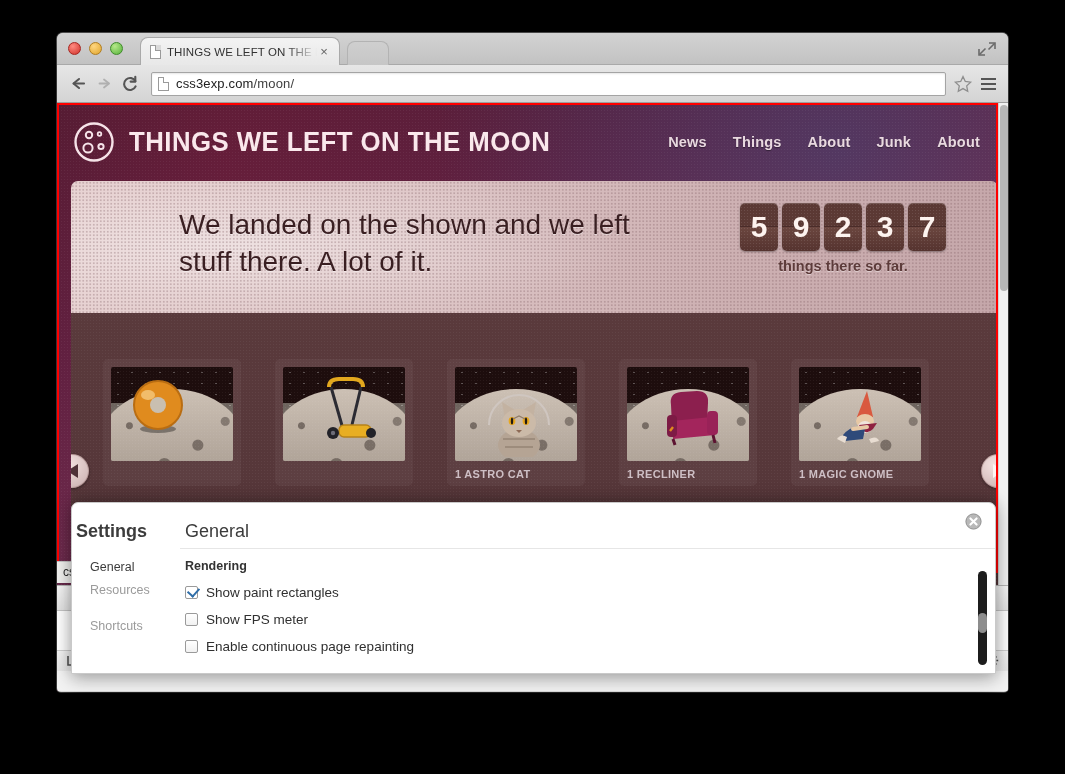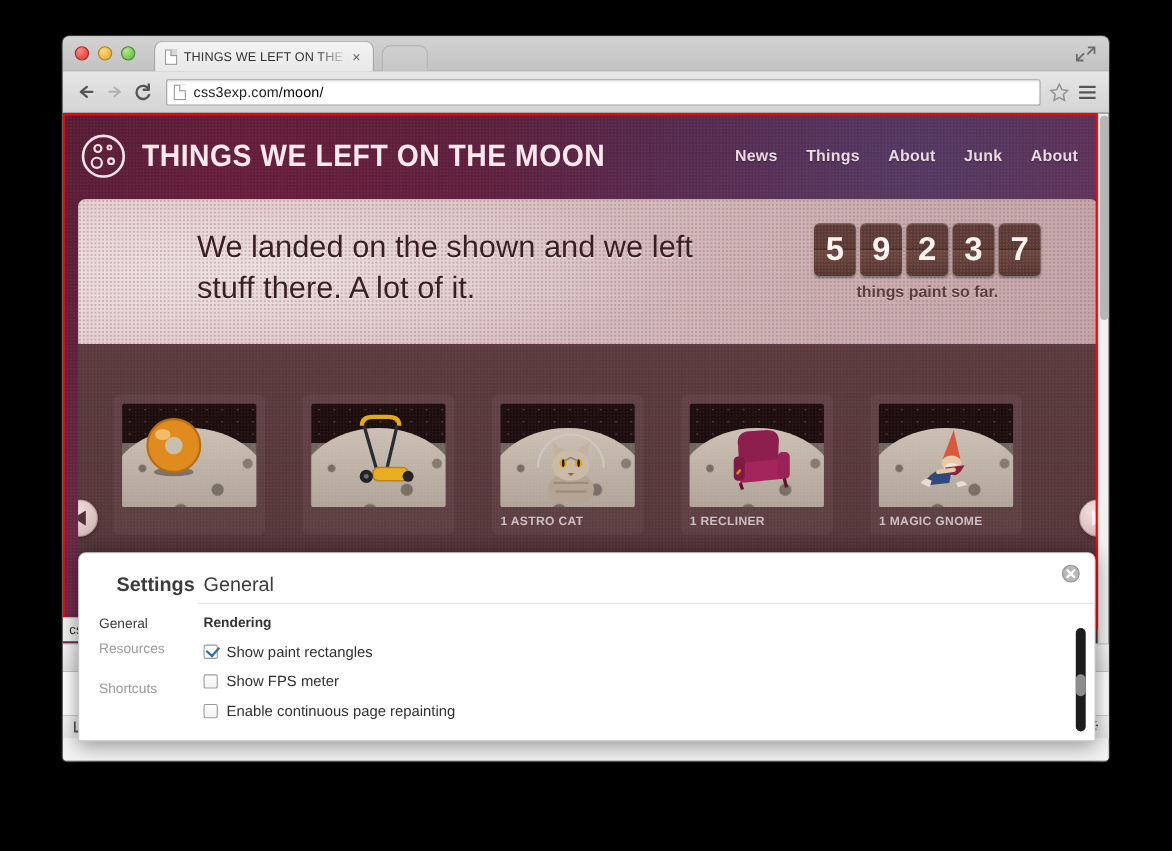--- a/index.html
+++ b/index.html
@@ -110,21 +110,21 @@
   .omni-icon {
     width: 11px; height: 14px; border: 1px solid #9a9a9a; background: #fff;
     position: relative; margin-right: 7px; flex: 0 0 auto;
   }
   .omni-icon::after {
     content:""; position:absolute; right:-1px; top:-1px;
     width:5px;height:5px;background:#fff;
     border-left:1px solid #9a9a9a;border-bottom:1px solid #9a9a9a;
   }
   .omni-text { font-size: 13px; color: #222; letter-spacing: .15px; white-space: nowrap;}
-  .omni-text .path { color: #000000; }
+  .omni-text .path { color: #404040; }
   .star { width: 22px; height: 22px; cursor: pointer; margin-right: 2px;}
   .menu-btn {
     width: 24px; height: 26px; cursor: pointer;
     display: flex; flex-direction: column; justify-content: center;
     align-items: center; gap: 3px;
   }
   .menu-btn i { display: block; width: 15px; height: 2px; background: #555; }
 
   
   .viewport {
@@ -362,21 +362,21 @@
     border: 1px solid #c9c9c9;
     border-radius: 7px 7px 0 0;
     box-shadow: 0 -3px 16px rgba(0,0,0,.22), 0 6px 18px rgba(0,0,0,.25);
     z-index: 70; overflow: hidden;
   }
   .settings-head {
     display: flex; align-items: flex-start;
     padding: 18px 0 0 0; position: relative;
   }
   .settings-word {
-    width: 108px; padding-left: 34px;
+    width: 108px; padding-left: 4px;
     font-size: 18px; color: #3c3c3c; font-weight: bold;
   }
   .settings-pane-title {
     font-size: 18px; color: #3c3c3c; padding-left: 5px;
   }
   .settings-close {
     position: absolute; right: 13px; top: 10px;
     width: 17px; height: 17px; cursor: pointer;
   }
   .settings-body { display: flex; margin-top: 14px; }
@@ -515,21 +515,21 @@
         <div class="hero">
           <div class="hero-copy">We landed on the shown and we left stuff there. A lot of it.</div>
           <div class="counter-wrap">
             <div class="counter">
               <div class="digit">5</div>
               <div class="digit">9</div>
               <div class="digit">2</div>
               <div class="digit">3</div>
               <div class="digit">7</div>
             </div>
-            <div class="counter-caption">things paint so far.</div>
+            <div class="counter-caption">things there so far.</div>
           </div>
         </div>
 
         <div class="carousel-band">
 
           <div class="cards">
 
             <div class="card">
               <div class="card-thumb">
                 <div class="stars"></div>

